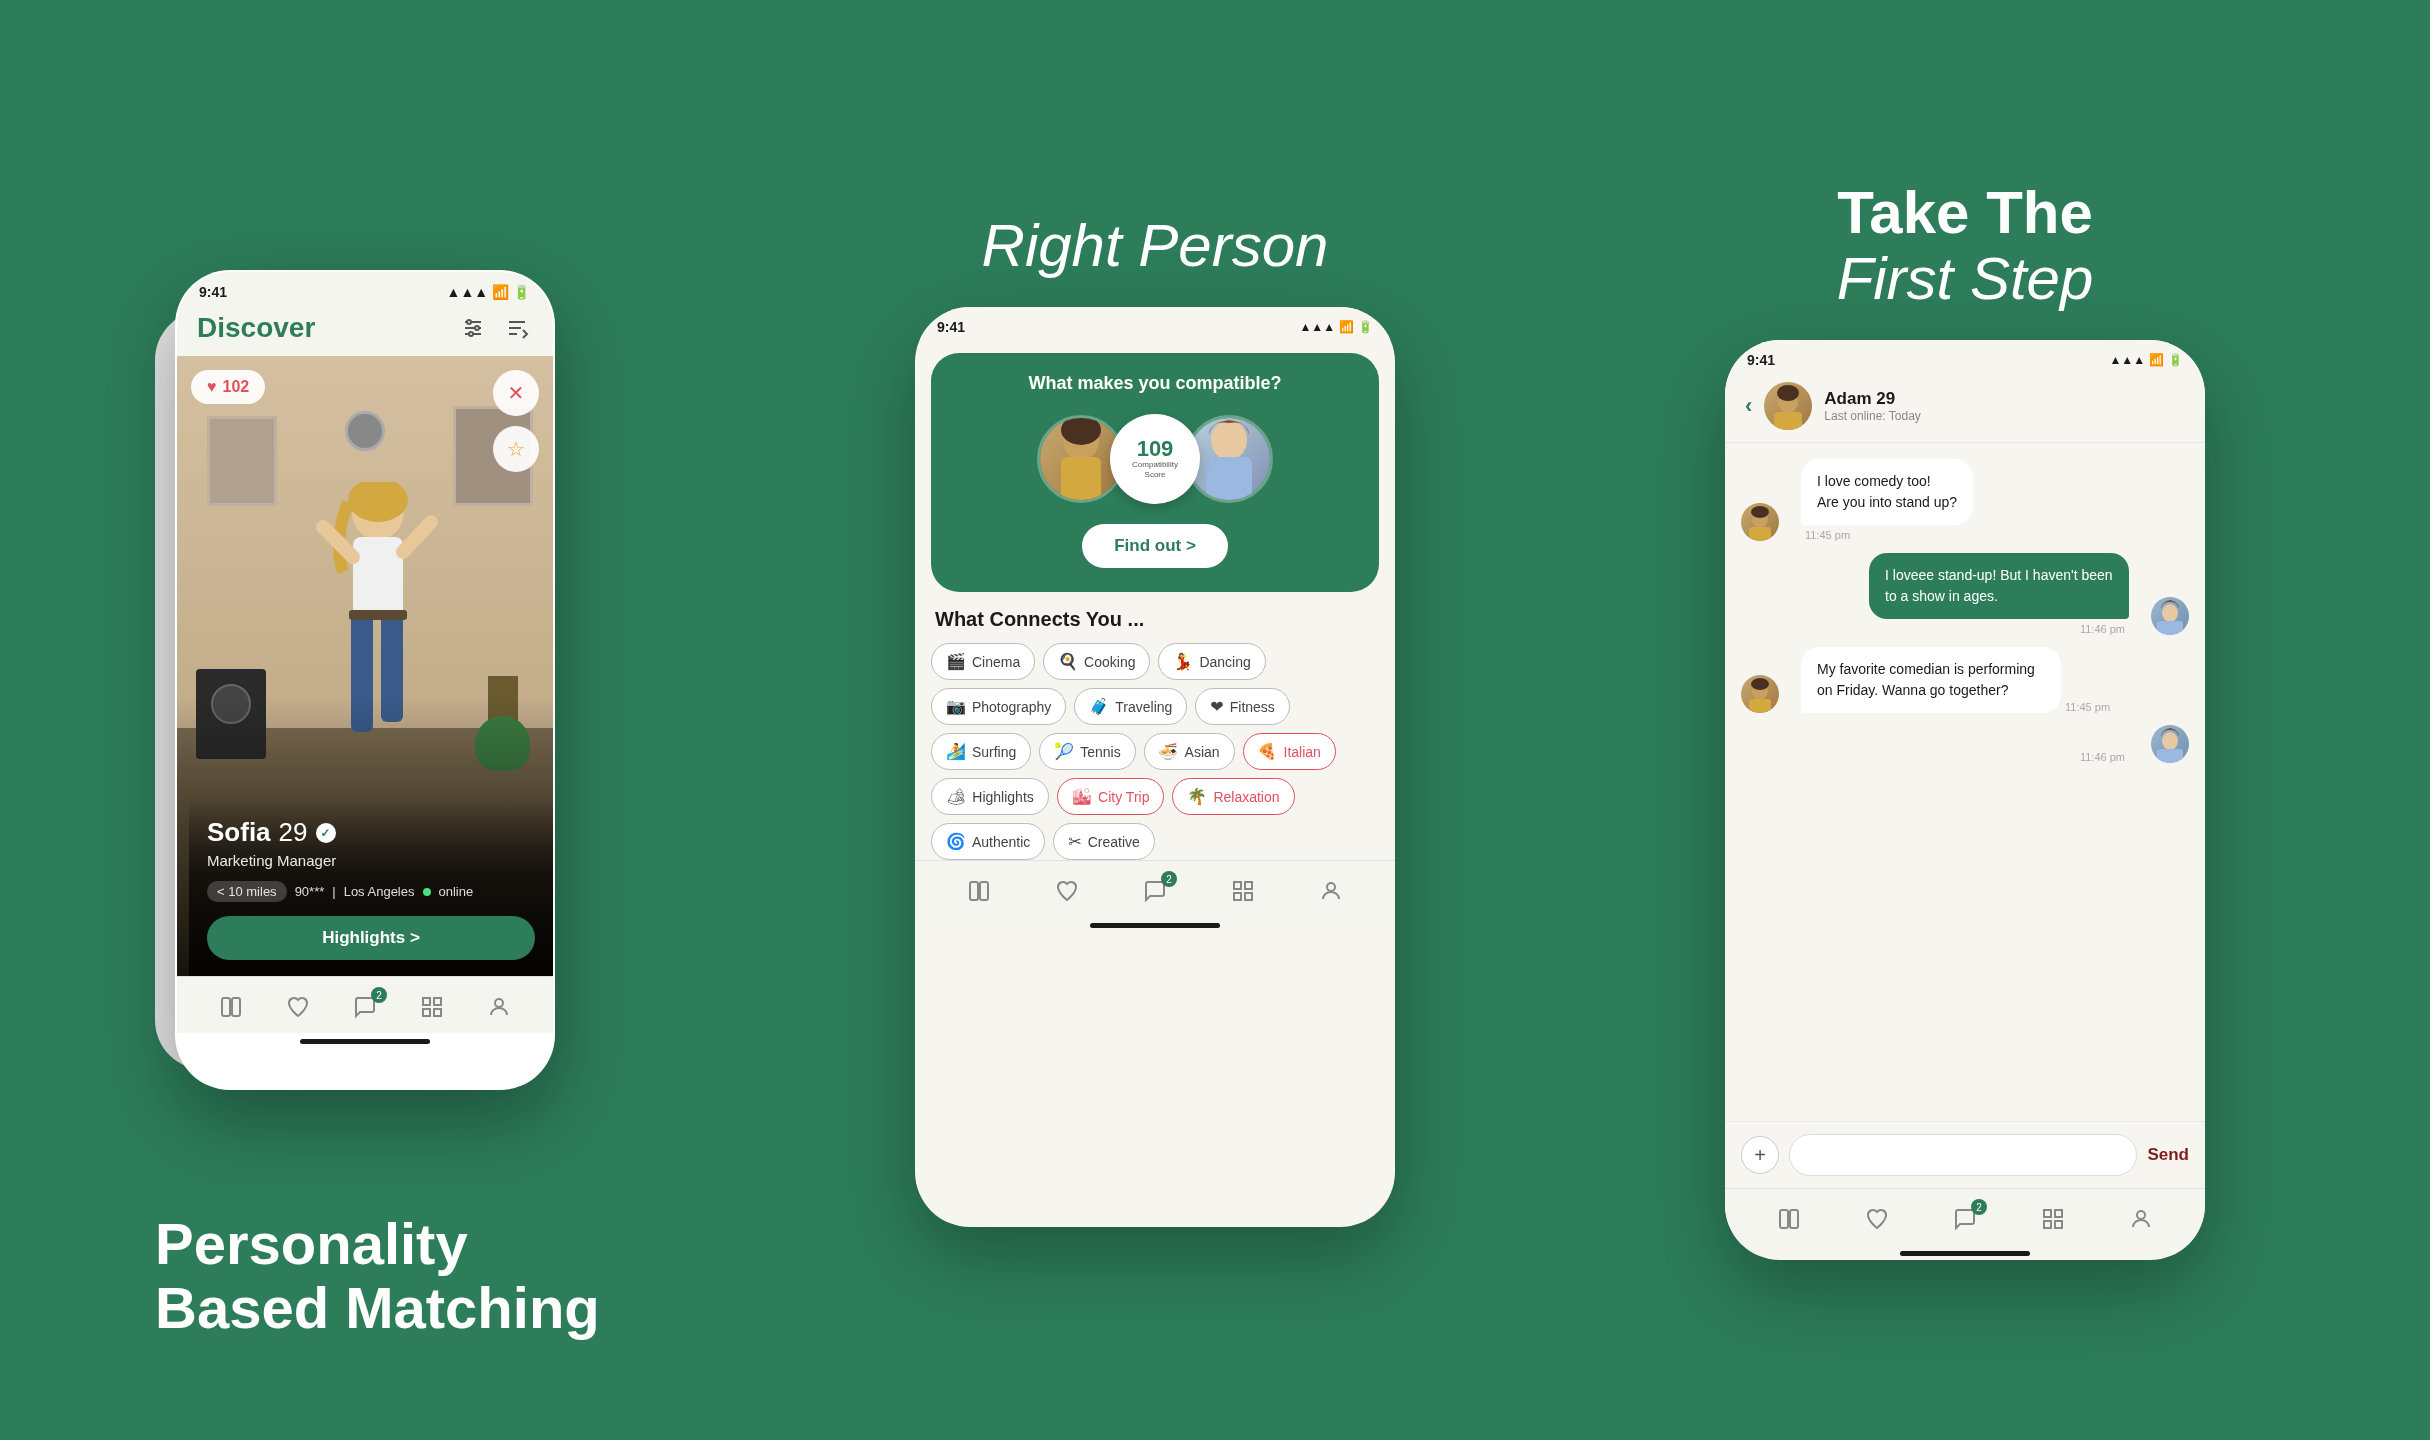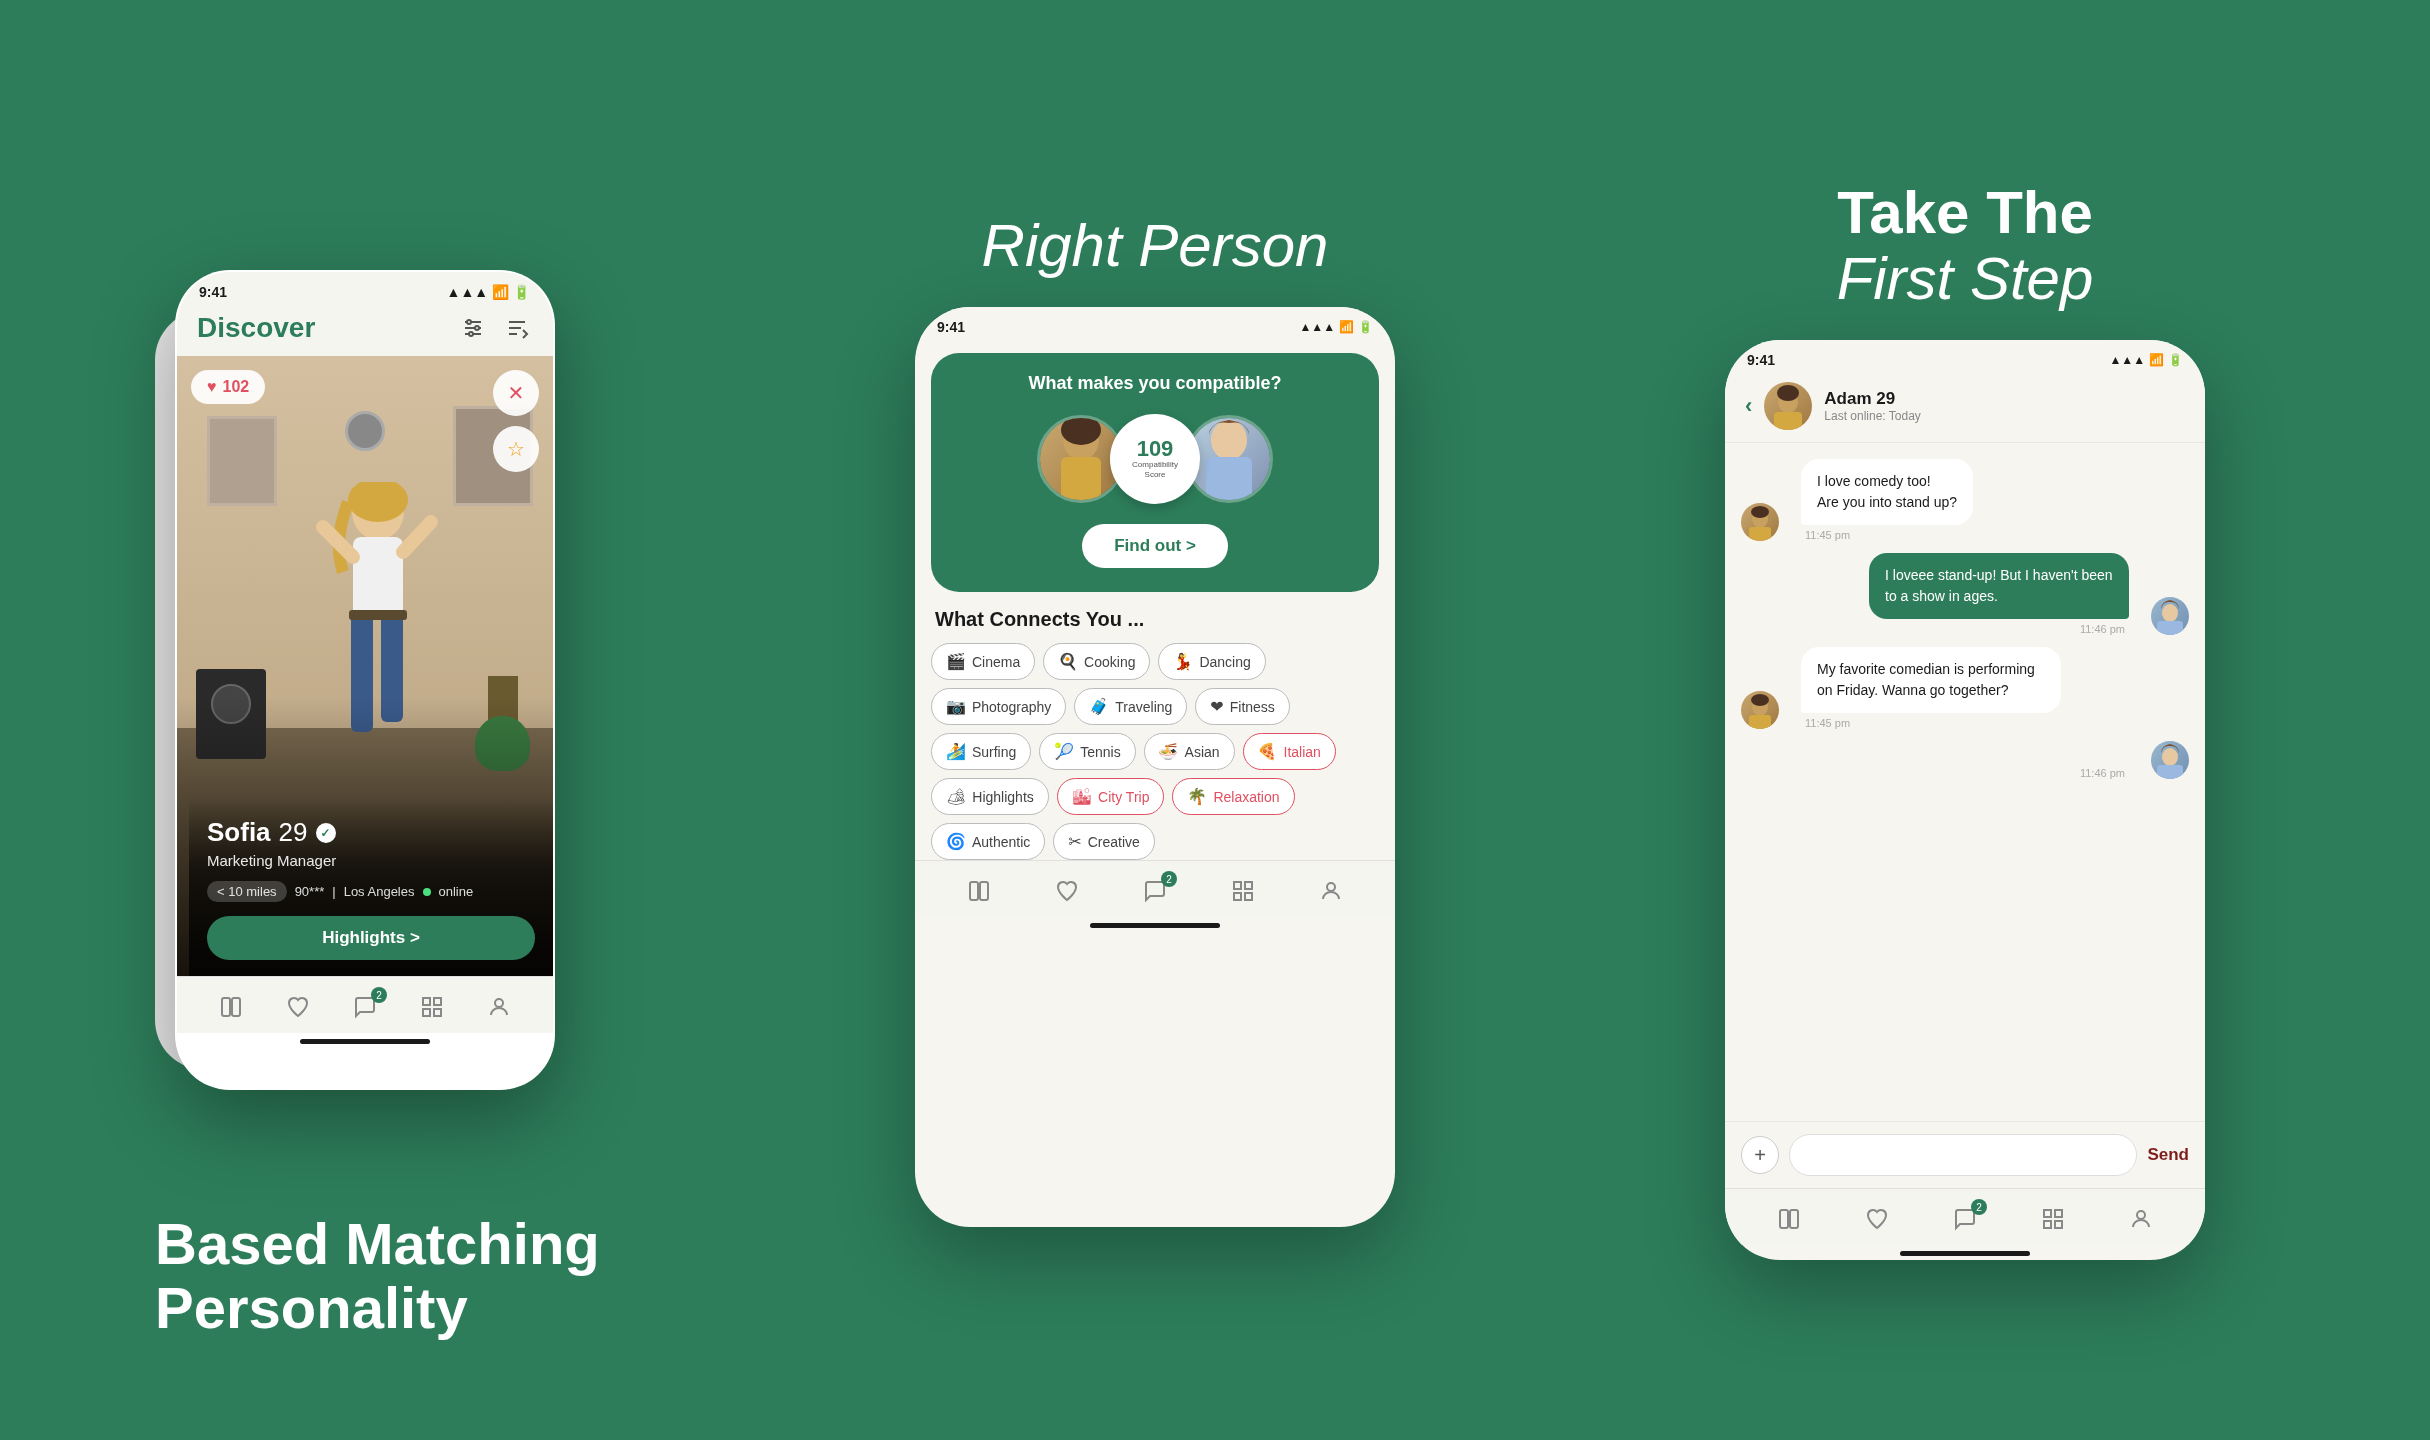--- a/index.html
+++ b/index.html
@@ -772,22 +772,22 @@
               <path d="M4 20c0-4 3.6-7 8-7s8 3 8 7"></path>
           </svg>
         </div>
       </div>
 
       <div class="home-indicator"></div>
     </div>
   </div>
 
   <div class="bottom-text-left">
+    <div class="big-headline">Personality</div>
     <div class="big-headline">Based Matching</div>
-    <div class="big-headline">Personality</div>
   </div>
 </div>
 
 <div class="section-middle">
 
   <div style="margin-bottom:28px;text-align:center;">
     <div style="color:white;font-size:60px;font-weight:400;font-style:italic;line-height:1.1;">Right Person</div>
   </div>
 
   <div class="phone-frame-middle">
@@ -1006,21 +1006,21 @@
         </div>
 
         <div class="message-row incoming">
           <div class="msg-avatar male" style="overflow:hidden;">
             <svg width="38" height="38" viewBox="0 0 38 38">
               <ellipse cx="19" cy="16" rx="8" ry="9" fill="#c8a060"></ellipse>
               <ellipse cx="19" cy="9" rx="9" ry="6" fill="#4a3020"></ellipse>
               <rect x="8" y="24" width="22" height="20" rx="3" fill="#d4a840"></rect>
             </svg>
           </div>
-          <div style="display:flex;flex-direction:column;">
+          <div style="display:flex;flex-direction:row;align-items:flex-end;">
             <div class="message-bubble incoming">
               My favorite comedian is performing on Friday. Wanna go together?
             </div>
             <div class="message-time incoming-time">11:45 pm</div>
           </div>
         </div>
 
         <div class="message-row outgoing">
           <div style="display:flex;flex-direction:column;align-items:flex-end;">
             <div class="message-time">11:46 pm</div>

